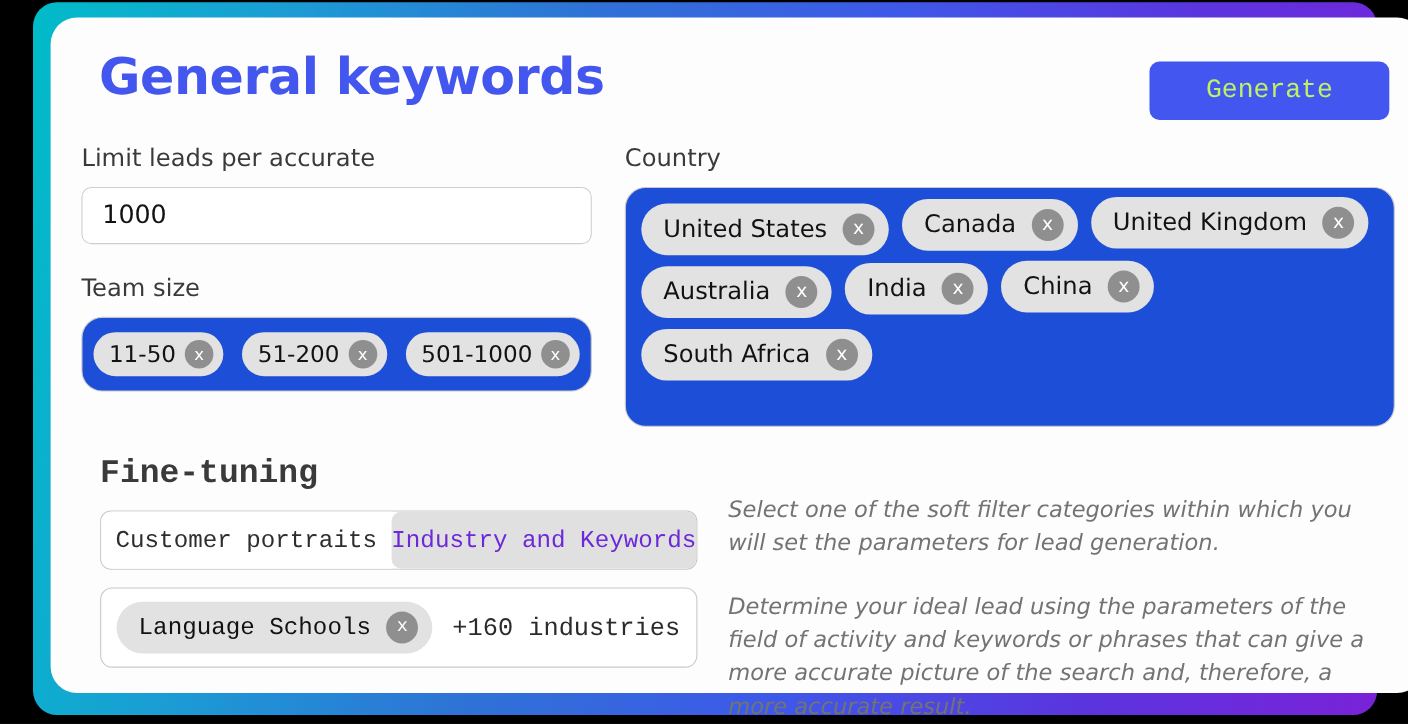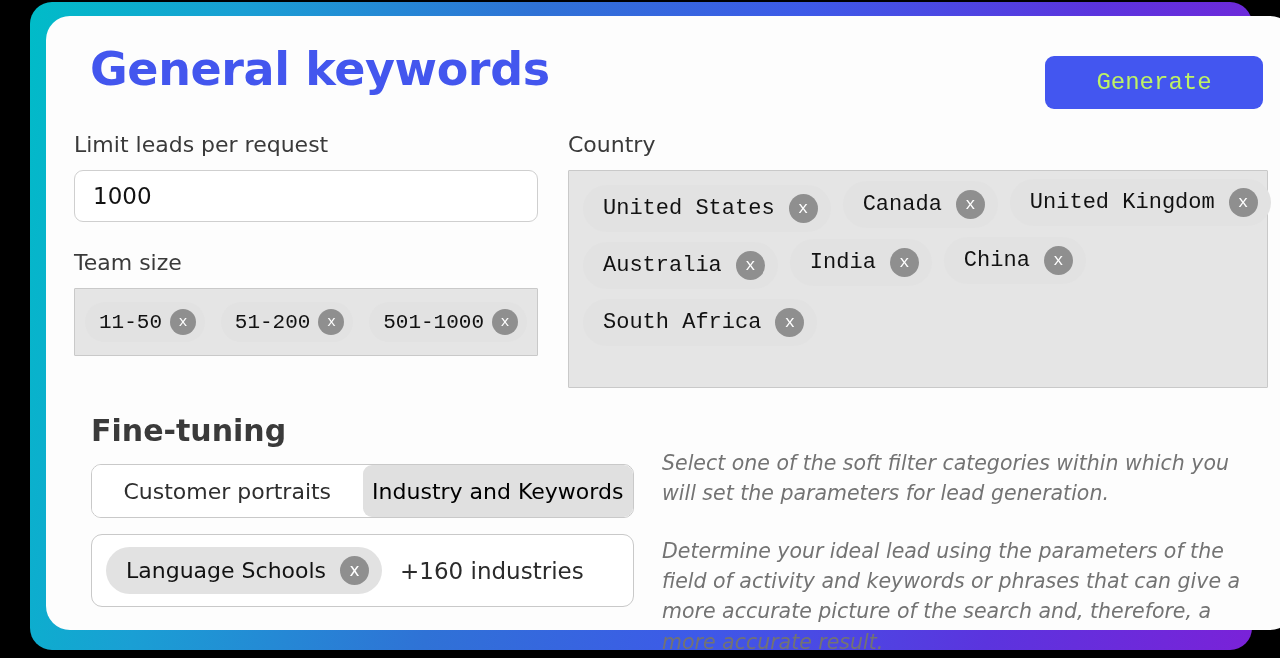--- a/index.html
+++ b/index.html
@@ -106,24 +106,23 @@
     padding: 0 18px;
     font-family: inherit;
     font-size: 23px;
     color: #121212;
     outline: none;
   }
 
   
   .chip-box {
     border: 1.6px solid #c9c9c9;
-    border-radius: 1px;
-    background: #e5e5e5;
+    border-radius: 19px;
+    background: #1d4ed8;
     padding: 12px 12px;
-    font-family: Liberation Mono, monospace;
   }
   .chip-box.country {
     width: 700px;
     height: 218px;
     padding: 14px 14px;
   }
   .chip-box.teamsize {
     width: 464px;
     height: 68px;
     padding: 8px 10px;
@@ -187,21 +186,21 @@
 
   
   .finetune {
     position: absolute;
     left: 28px;
     top: 400px;
     width: 1192px;
     display: flex;
     gap: 28px;
   }
-  .ft-left  { width: 560px; padding-left: 17px; }
+  .ft-left  { width: 560px; padding-left: 17px; font-family: Liberation Mono, monospace; }
   .ft-right { width: 620px; padding-top: 32px; }
 
   .section-title {
     font-size: 30px;
     color: #3a3a3a;
     margin-bottom: 18px;
     line-height: 1;
   }
 
   .tab-group {
@@ -222,21 +221,21 @@
     font-family: inherit;
     font-size: 22px;
     color: #2e2e2e;
     background: #ffffff;
     border: none;
     cursor: pointer;
     white-space: nowrap;
   }
   .tab.active {
     background: #e0e0e0;
-    color: #000000;
+    color: #6d28d9;
     border-radius: 9px;
   }
 
   .industry-box {
     margin-top: 16px;
     width: 543px;
     height: 73px;
     border: 1.6px solid #c9c9c9;
     border-radius: 11px;
     background: #ffffff;
@@ -267,21 +266,21 @@
     <div class="card-inner">
 
       <div class="header">
         <h1 class="page-title">General keywords</h1>
         <button class="generate-button">Generate</button>
       </div>
 
       <div class="top-row">
 
         <div class="col-left">
-          <label class="field-label">Limit leads per request</label>
+          <label class="field-label">Limit leads per accurate</label>
           <input class="text-input" type="text" value="1000" style="">
 
           <div style="height:30px"></div>
 
           <label class="field-label">Team size</label>
           <div class="chip-box teamsize">
             <span class="chip sm">
               <span>11-50</span>
               <button class="chip-x">x</button>
             </span>

